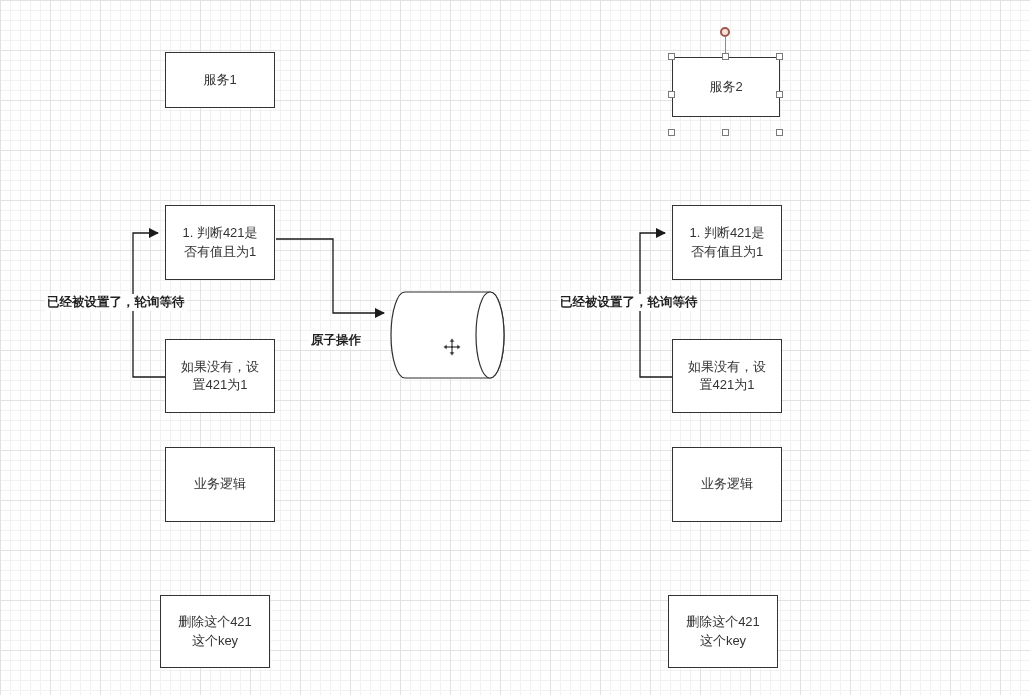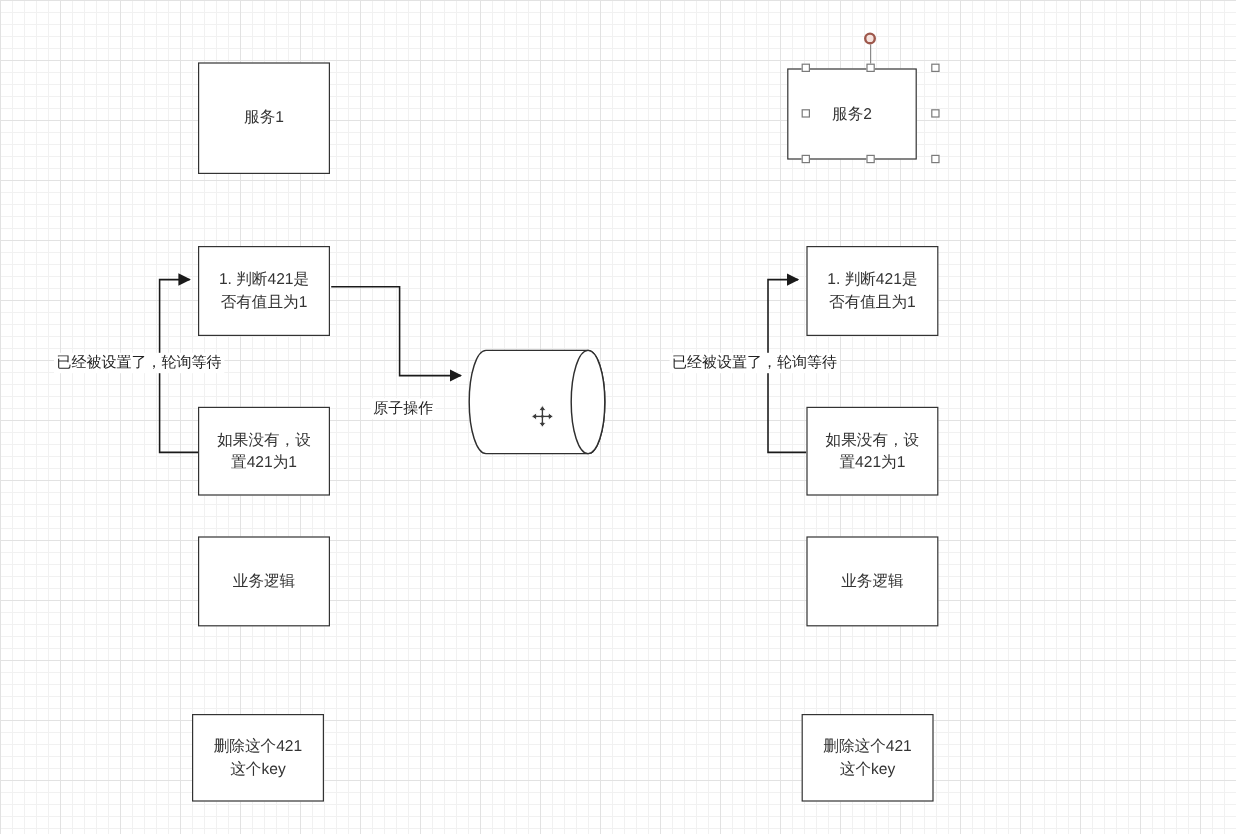--- a/index.html
+++ b/index.html
@@ -61,20 +61,21 @@
   }
 
   .edge-label {
     position: absolute;
     background: #ffffff;
     color: #1f1f1f;
     font-size: 12.5px;
     line-height: 1.2;
     padding: 1px 2px;
     white-space: nowrap;
+    font-weight: bold;
   }
 
   .handle {
     position: absolute;
     width: 7px;
     height: 7px;
     box-sizing: border-box;
     background: #ffffff;
     border: 1px solid #7a7a7a;
   }
@@ -113,21 +114,21 @@
     <path class="edge" d="M165 377 H133 V233 H158" marker-end="url(#arrow)"></path>
     <path class="edge" d="M276 239 H333 V313 H384" marker-end="url(#arrow)"></path>
     <path class="edge" d="M672 377 H640 V233 H665" marker-end="url(#arrow)"></path>
 
     <g>
       <path class="shape-stroke" d="M405 292 L490 292 A14 43 0 0 1 490 378 L405 378 A14 43 0 0 1 405 292 Z"></path>
       <ellipse class="shape-stroke" cx="490" cy="335" rx="14" ry="43"></ellipse>
     </g>
   </svg>
 
-  <div class="node" style="left:165px;top:52px;width:110px;height:93px">
+  <div class="node" style="left:165px;top:52px;width:110px;height:56px">
     <div>服务1</div>
   </div>
 
   <div class="node" style="left:165px;top:205px;width:110px;height:75px">
     <div>
       <div>1. 判断421是</div>
       <div>否有值且为1</div>
     </div>
   </div>
 
@@ -142,21 +143,21 @@
     <div>业务逻辑</div>
   </div>
 
   <div class="node" style="left:160px;top:595px;width:110px;height:73px">
     <div>
       <div>删除这个421</div>
       <div>这个key</div>
     </div>
   </div>
 
-  <div class="node" style="left:656px;top:57px;width:108px;height:76px">
+  <div class="node" style="left:672px;top:57px;width:108px;height:60px">
     <div>服务2</div>
   </div>
 
   <div class="node" style="left:672px;top:205px;width:110px;height:75px">
     <div>
       <div>1. 判断421是</div>
       <div>否有值且为1</div>
     </div>
   </div>
 

